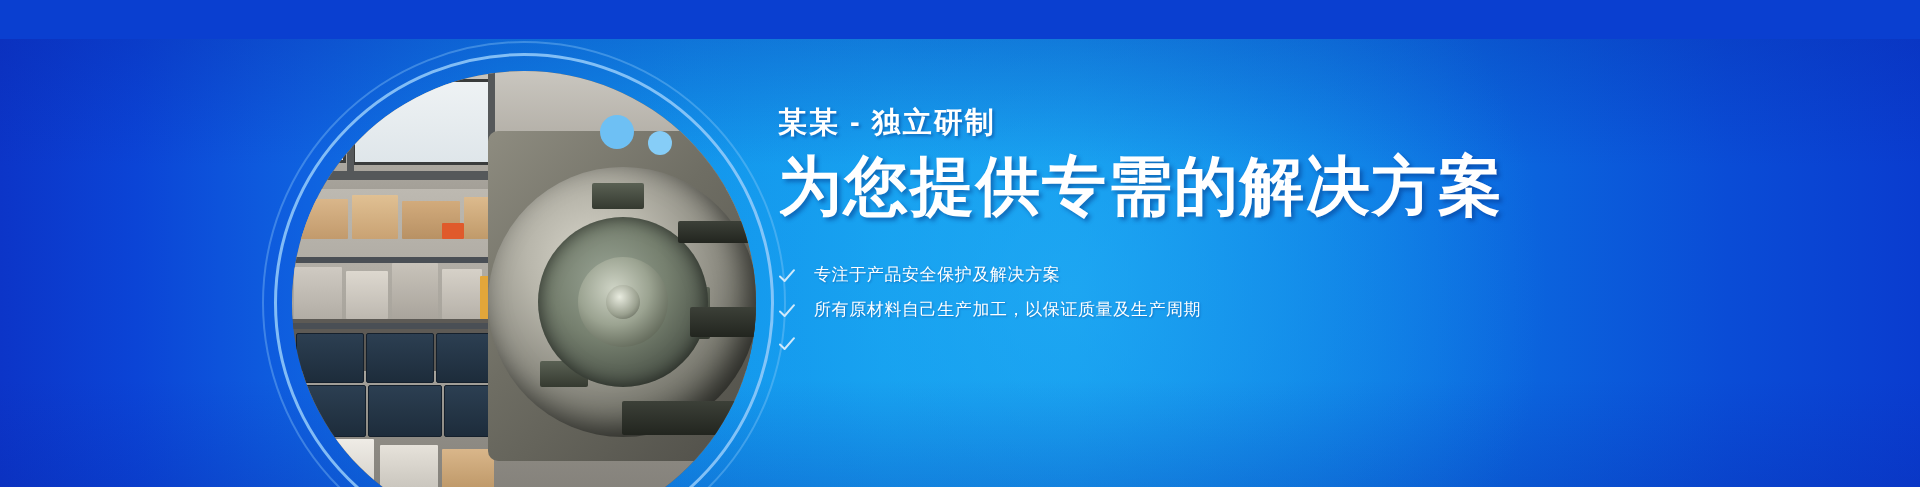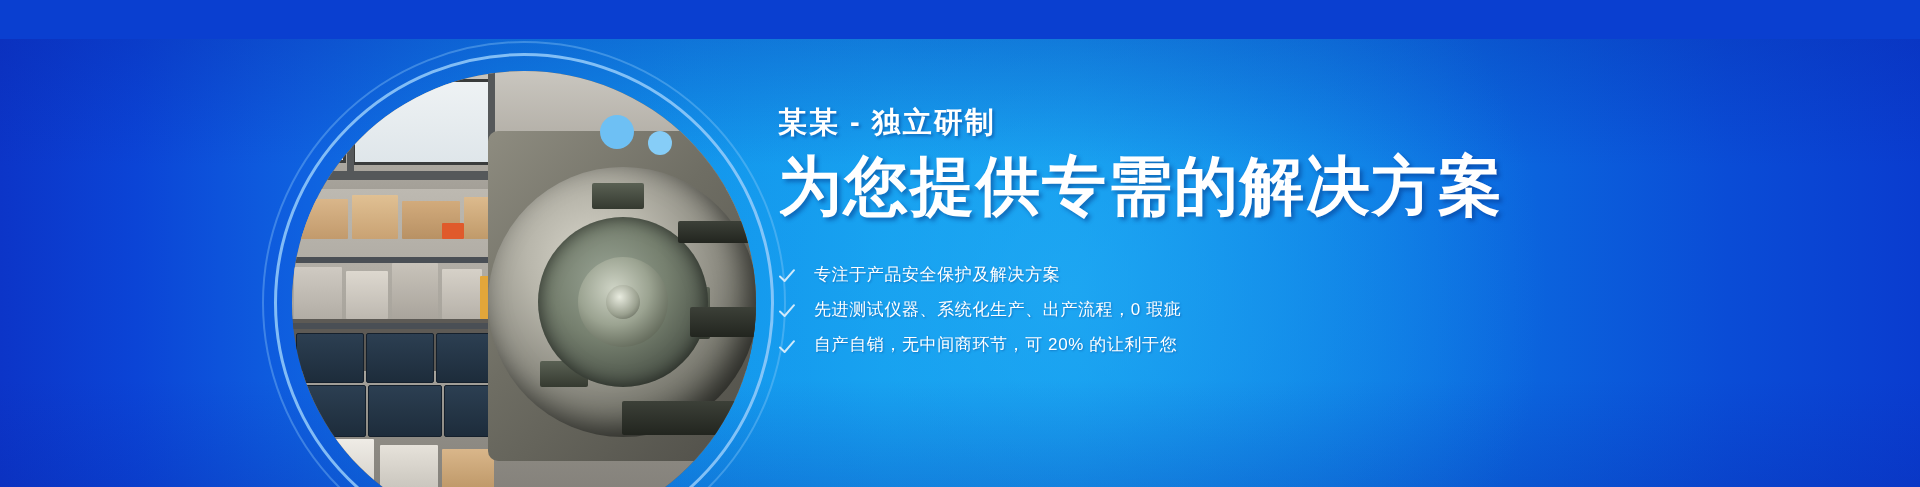--- a/index.html
+++ b/index.html
@@ -338,26 +338,25 @@
             </svg>
         </span>
         <span class="bullet-text">专注于产品安全保护及解决方案</span>
       </li>
       <li class="bullet">
         <span class="check">
           <svg width="18" height="18" viewBox="0 0 18 18">
               <path d="M2 9.5 L6.6 14 L16 3.2" fill="none" stroke="#cfe9fb" stroke-width="2" stroke-linecap="round" stroke-linejoin="round"></path>
             </svg>
         </span>
-        <span class="bullet-text">先进测试仪器、系统化生产、出产流程，0 瑕疵</span>
+        <span class="bullet-text">所有原材料自己生产加工，以保证质量及生产周期</span>
       </li>
       <li class="bullet">
         <span class="check">
           <svg width="18" height="18" viewBox="0 0 18 18">
               <path d="M2 9.5 L6.6 14 L16 3.2" fill="none" stroke="#cfe9fb" stroke-width="2" stroke-linecap="round" stroke-linejoin="round"></path>
             </svg>
         </span>
-        <span class="bullet-text">自产自销，无中间商环节，可 20% 的让利于您</span>
       </li>
     </ul>
   </div>
 
 </div>
 
 </body></html>

